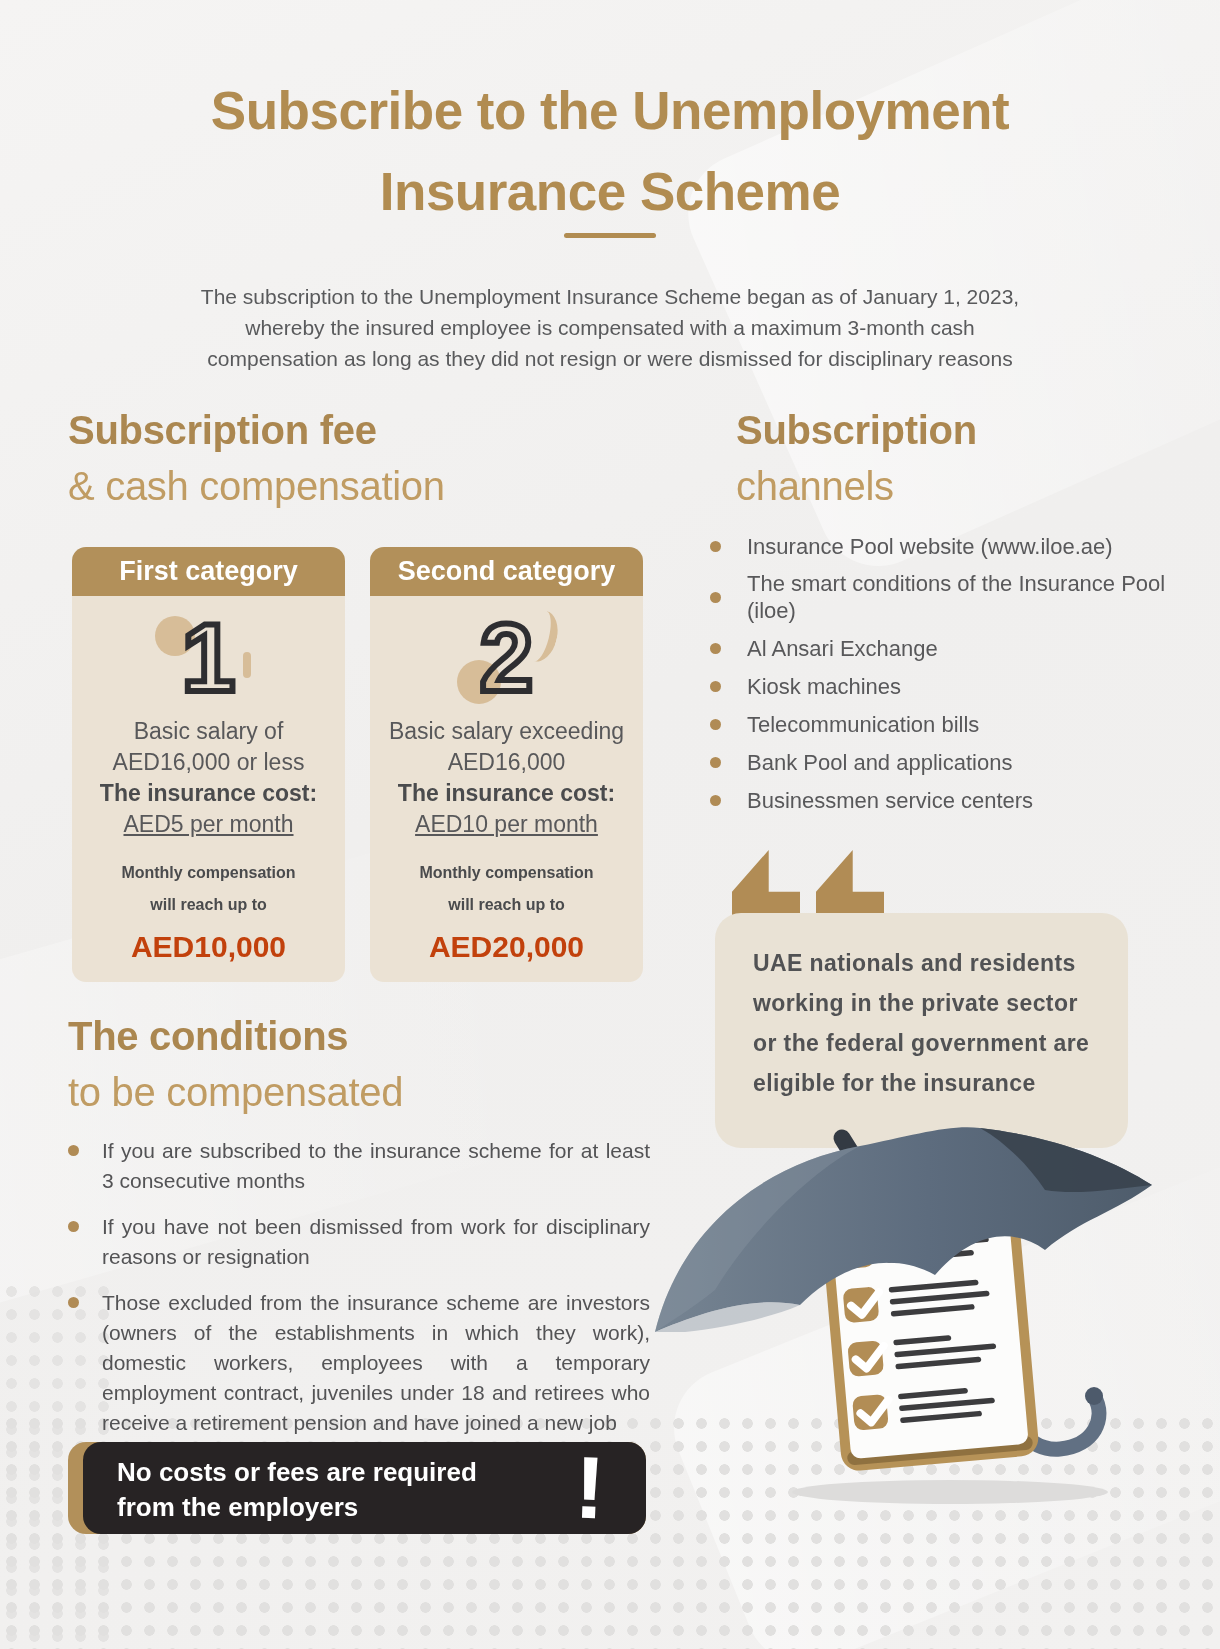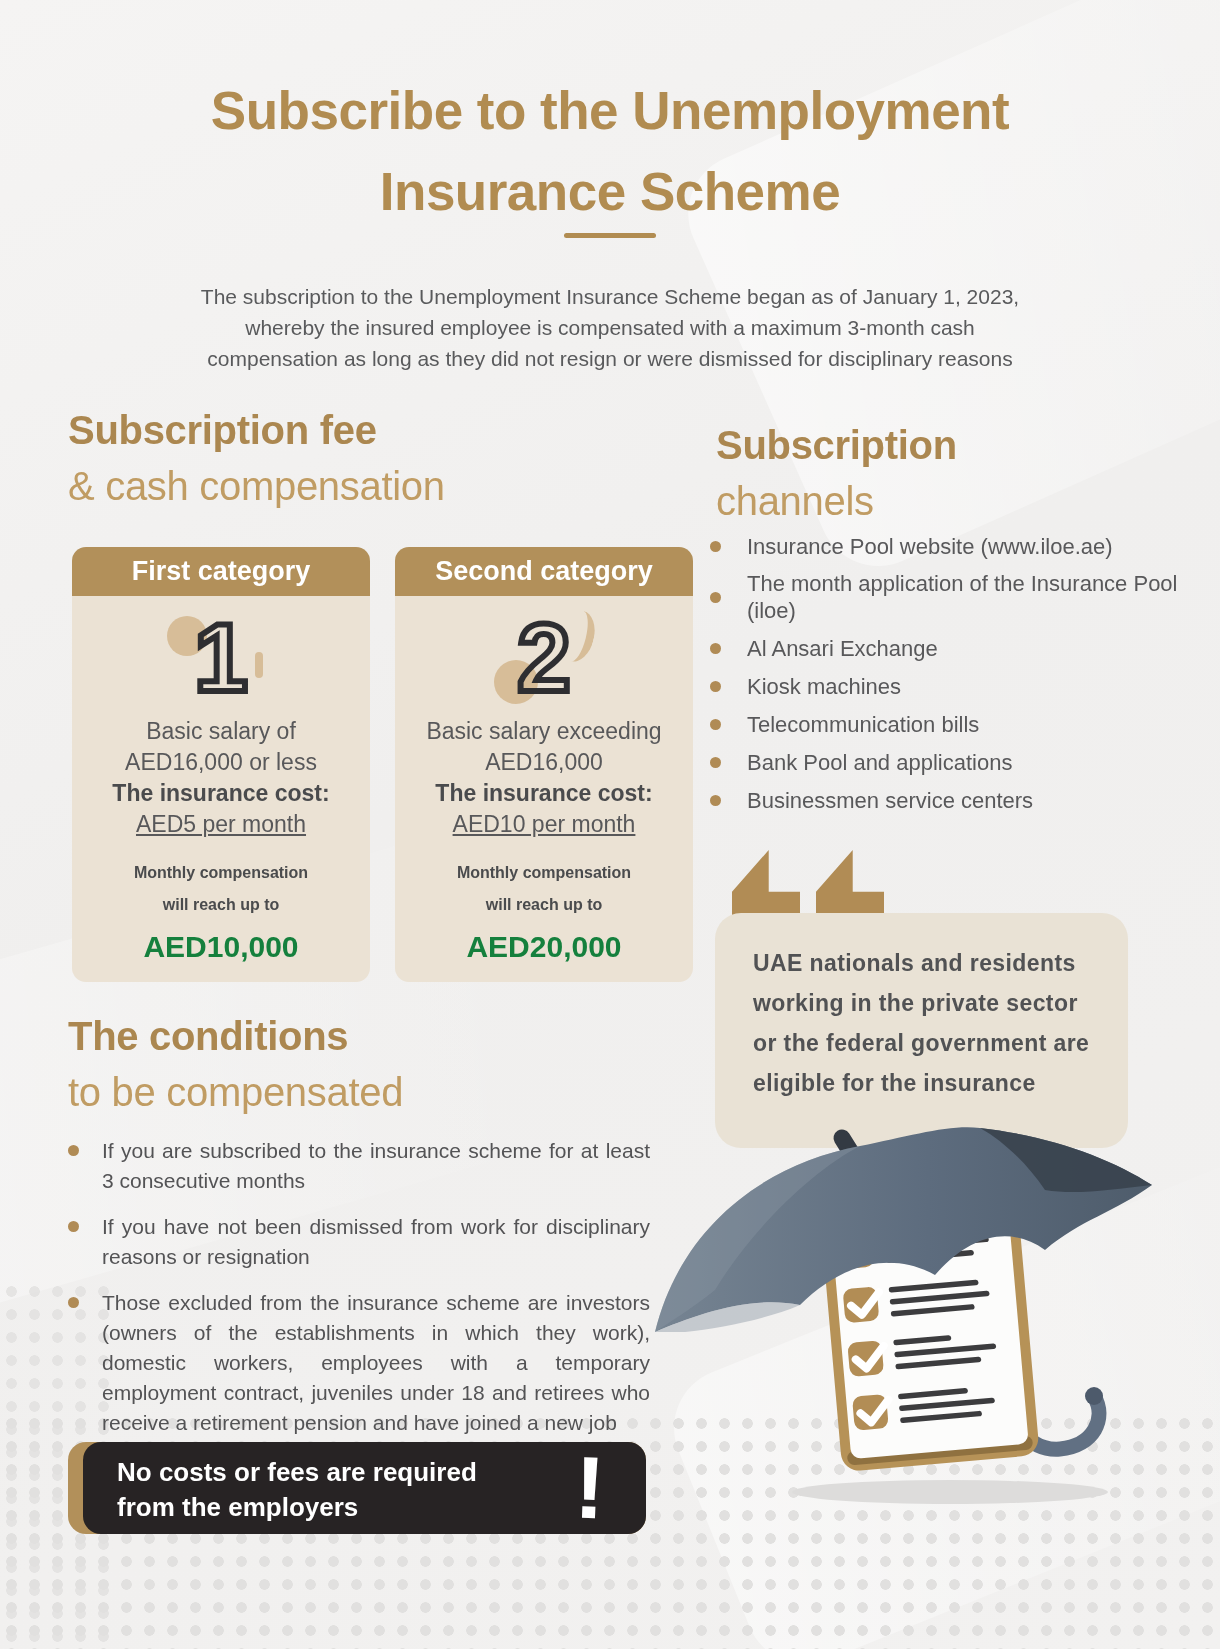--- a/index.html
+++ b/index.html
@@ -24,44 +24,44 @@
   .title{position:absolute;left:0;top:70px;width:1220px;text-align:center;
          font-size:53px;line-height:81px;font-weight:bold;color:#b18c51;letter-spacing:-.5px;}
   .divider{position:absolute;left:564px;top:233px;width:92px;height:5px;background:#b18c51;border-radius:3px;}
   .intro{position:absolute;left:0;top:281px;width:1220px;text-align:center;
          font-size:21px;line-height:31px;color:#595a5c;}
 
   .sec-h{position:absolute;}
   .h-bold{font-size:40px;font-weight:bold;color:#ab8750;line-height:44px;letter-spacing:-.3px;}
   .h-light{font-size:40px;font-weight:normal;color:#c09c63;line-height:44px;margin-top:12px;letter-spacing:-.3px;}
   .fee-h{left:68px;top:408px;}
-  .ch-h{left:716px;top:408px;margin-top:15px;}
+  .ch-h{left:736px;top:408px;}
   .cond-h{left:68px;top:1014px;}
 
   .cards{position:absolute;left:72px;top:547px;display:flex;gap:25px;}
-  .card{width:298px;}
+  .card{width:273px;}
   .card-head{height:49px;background:#b2905a;border-radius:14px 14px 0 0;
              color:#fff;font-size:27px;font-weight:bold;line-height:49px;text-align:center;}
   .card-body{height:386px;background:#ebe2d4;border-radius:0 0 14px 14px;text-align:center;padding-top:10px;box-sizing:border-box;}
   .num-wrap{position:relative;height:100px;margin:2px auto 0;width:120px;}
   .digit{position:relative;z-index:2;font-size:96px;line-height:100px;font-weight:bold;color:#2e2e31;}
   @supports (-webkit-text-stroke:1px black){
     .digit{color:transparent;-webkit-text-stroke:6px #2e2e31;}
   }
   .blob{position:absolute;background:#d7bd98;border-radius:50%;z-index:1;}
   .blob-1{width:40px;height:40px;left:6px;top:8px;}
   .blob-2{width:44px;height:44px;left:10px;top:52px;}
   .dash-1{position:absolute;width:8px;height:26px;background:#d7bd98;border-radius:5px;right:18px;top:44px;z-index:3;}
   .arc-2{position:absolute;width:26px;height:52px;border:0;border-right:8px solid #d7bd98;
          border-radius:50%;right:10px;top:2px;transform:rotate(14deg);z-index:1;}
   .salary{font-size:23px;line-height:31px;color:#58585a;margin:8px 0 0;}
   .cost-label{font-size:23px;line-height:31px;font-weight:bold;color:#4a4b4d;margin:0;}
   .cost-val{font-size:23px;line-height:31px;color:#58585a;margin:0;text-decoration:underline;}
   .comp{font-size:16px;line-height:32px;font-weight:bold;color:#4a4b4d;margin:17px 0 0;}
-  .amount{font-size:30px;line-height:34px;font-weight:bold;color:#15803d;margin:9px 0 0;}
+  .amount{font-size:30px;line-height:34px;font-weight:bold;color:#c2410c;margin:9px 0 0;}
 
   .ch-list{position:absolute;left:710px;top:532px;width:470px;}
   .ch-item{display:flex;align-items:center;margin-bottom:10px;min-height:28px;}
   .dot{width:11px;height:11px;border-radius:50%;background:#b08b55;flex:0 0 11px;margin-right:26px;}
   .ch-text{font-size:22px;line-height:27px;color:#58585a;}
 
   .qmarks{position:absolute;left:732px;top:850px;display:flex;gap:16px;}
   .qmark{width:68px;height:107px;background:#b18c55;
          clip-path:polygon(0 39%,54% 0,54% 39%,100% 39%,100% 100%,0 100%);}
   .qbox{position:absolute;left:715px;top:913px;width:413px;height:235px;background:#e9e2d5;
@@ -160,21 +160,21 @@
     </div>
   </div>
 
   <div class="ch-list">
     <div class="ch-item">
       <span class="dot"></span>
       <span class="ch-text">Insurance Pool website (www.iloe.ae)</span>
     </div>
     <div class="ch-item">
       <span class="dot"></span>
-      <span class="ch-text">The month application of the Insurance Pool (iloe)</span>
+      <span class="ch-text">The smart conditions of the Insurance Pool (iloe)</span>
     </div>
     <div class="ch-item">
       <span class="dot"></span>
       <span class="ch-text">Al Ansari Exchange</span>
     </div>
     <div class="ch-item">
       <span class="dot"></span>
       <span class="ch-text">Kiosk machines</span>
     </div>
     <div class="ch-item">

